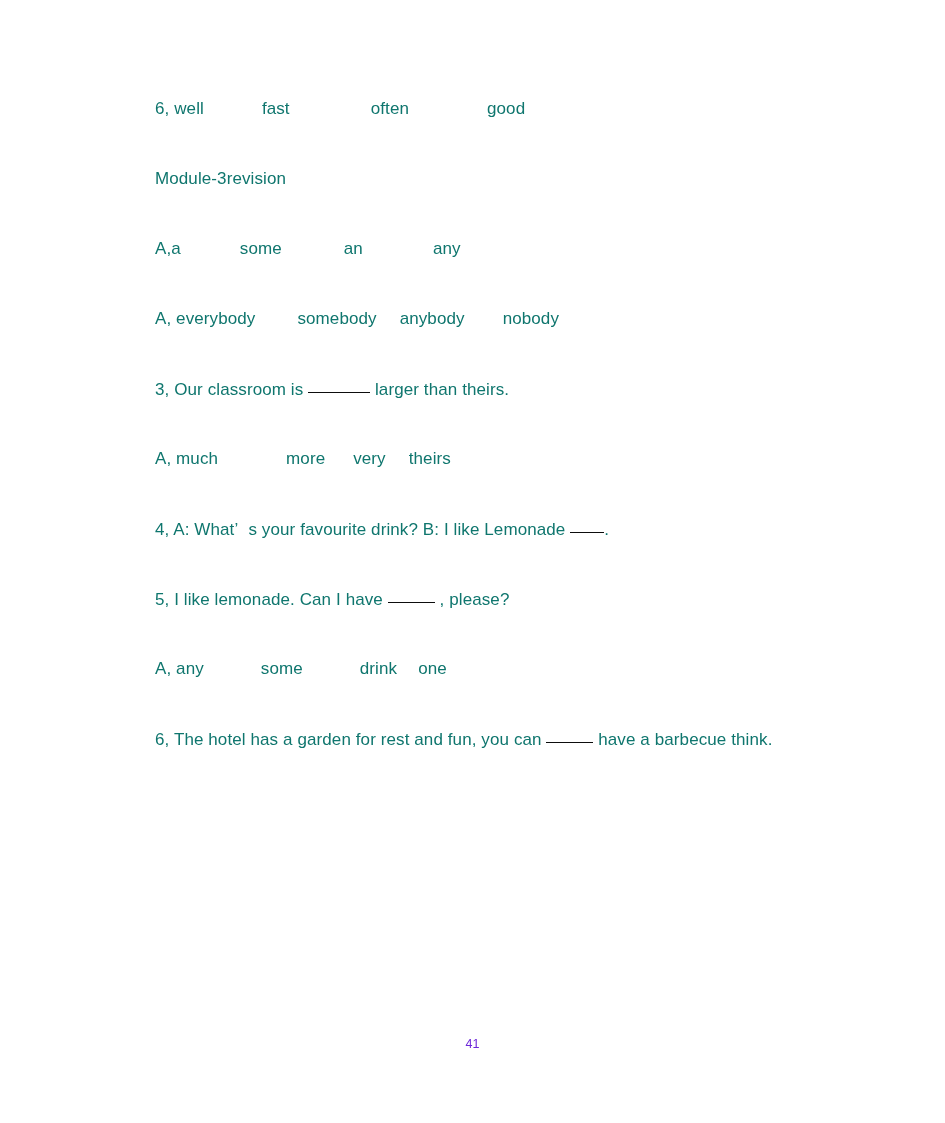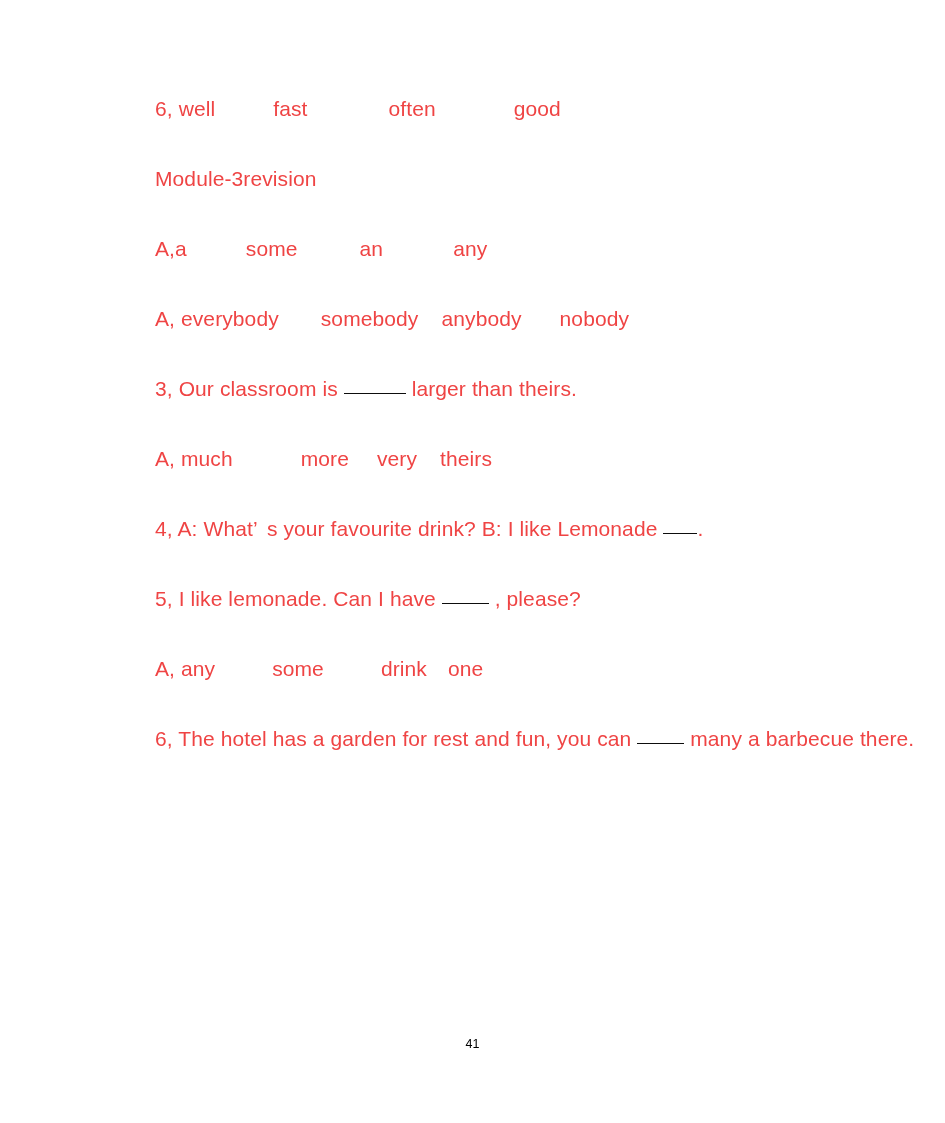--- a/index.html
+++ b/index.html
@@ -19,24 +19,24 @@
     overflow: hidden;
   }
   .doc-body {
     position: absolute;
     left: 155px;
     top: 96px;
     width: 740px;
   }
   .line {
     height: 70px;
-    font-size: 21px;
+    font-size: 17px;
     line-height: 26px;
     white-space: pre;
-    color: #ef4444;
+    color: #0f766e;
     letter-spacing: 0.1px;
   }
   .line.heading {
     letter-spacing: 0.1px;
   }
   .blank {
     display: inline-block;
     border-bottom: 1.4px solid #0d0d0d;
     vertical-align: 2px;
     height: 16px;
@@ -53,21 +53,21 @@
   .opt {
     display: inline-block;
   }
   .page-number {
     position: absolute;
     left: 0;
     right: 0;
     top: 1037px;
     text-align: center;
     font-size: 12.5px;
-    color: #000000;
+    color: #6d28d9;
   }
 </style>
 </head>
 <body>
 
 <div id="page">
 
   <div class="doc-body">
 
     <div class="line"><span class="opt">6, well</span><span style="display:inline-block;width:58px"></span><span class="opt">fast</span><span style="display:inline-block;width:81px"></span><span class="opt">often</span><span style="display:inline-block;width:78px"></span><span class="opt">good</span></div>
@@ -84,19 +84,19 @@
 
     <div class="line"><span class="opt">A, much</span><span style="display:inline-block;width:68px"></span><span class="opt">more</span><span style="display:inline-block;width:28px"></span><span class="opt">very</span><span style="display:inline-block;width:23px"></span><span class="opt">theirs</span></div>
 
     <div class="line"><span>4, A: What</span><span class="apos">’</span><span>s your favourite drink? B: I like Lemonade </span><span class="blank w-xs"></span><span>.</span></div>
 
 
     <div class="line"><span>5, I like lemonade. Can I have </span><span class="blank w-sm"></span><span> , please?</span></div>
 
     <div class="line"><span class="opt">A, any</span><span style="display:inline-block;width:57px"></span><span class="opt">some</span><span style="display:inline-block;width:57px"></span><span class="opt">drink</span><span style="display:inline-block;width:21px"></span><span class="opt">one</span></div>
 
-    <div class="line"><span>6, The hotel has a garden for rest and fun, you can </span><span class="blank w-sm"></span><span> many a barbecue there.</span></div>
+    <div class="line"><span>6, The hotel has a garden for rest and fun, you can </span><span class="blank w-sm"></span><span> have a barbecue think.</span></div>
 
   </div>
 
   <div class="page-number">41</div>
 
 </div>
 
 </body></html>

